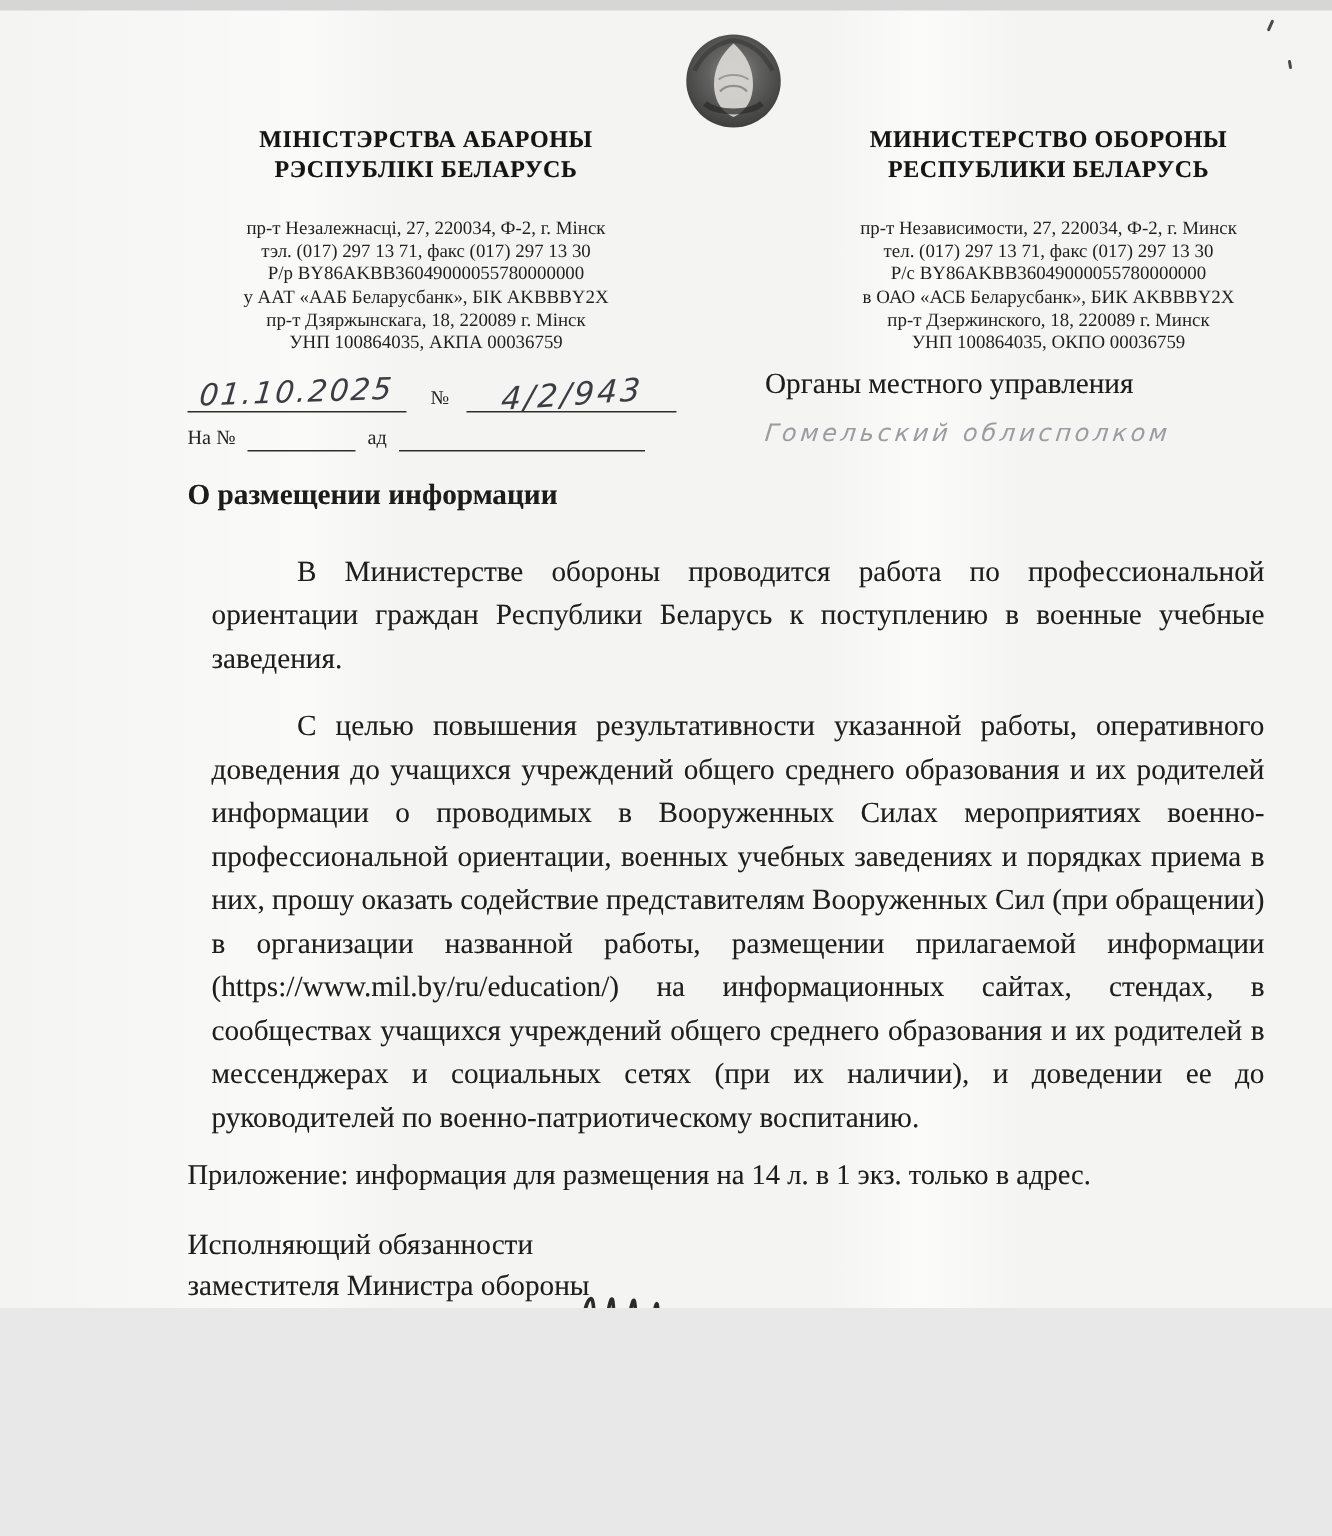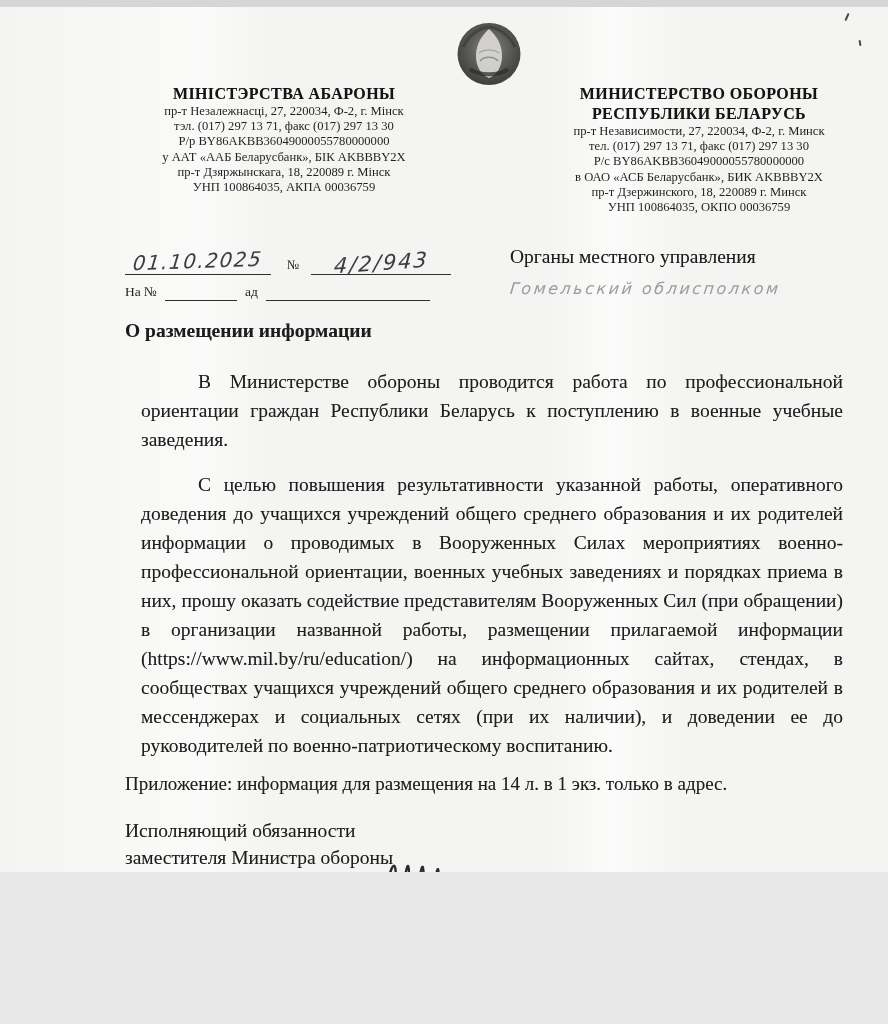--- a/index.html
+++ b/index.html
@@ -18,21 +18,21 @@
   .tick2{left:859px;top:40px;transform:rotate(-10deg);height:6px;}
   .speck{position:absolute;width:3px;height:3px;background:#a0a0a0;border-radius:50%;left:469px;top:951px;}
 
   .emblem{position:absolute;left:455px;top:21px;width:68px;height:66px;}
 
   .lh-col{position:absolute;top:84px;text-align:center;}
   .lh-by{left:98px;width:372px;}
   .lh-ru{left:518px;width:362px;}
   .lh-title{font-weight:bold;font-size:16px;line-height:20px;letter-spacing:.4px;color:#141414;
             text-shadow:0 0 .5px rgba(0,0,0,.35);}
-  .lh-addr{font-size:12.6px;line-height:15.2px;color:#1f1f1f;}
+  .lh-addr{margin-top:21px;font-size:12.6px;line-height:15.2px;color:#1f1f1f;}
 
   .ref-block{position:absolute;top:249px;left:125px;width:380px;font-size:13.5px;}
   .ref-row{display:flex;align-items:flex-end;}
   .ref-row2{margin-top:9px;}
   .uline{border-bottom:1.5px solid #2e2e2e;display:inline-block;text-align:center;}
   .u-date{width:146px;}
   .u-num{width:140px;margin-left:12px;}
   .u-na{width:72px;margin:0 8px;border-bottom-width:1px;}
   .u-ad{width:164px;margin-left:8px;border-bottom-width:1px;}
   .no-sign{margin-left:16px;font-size:13px;padding-bottom:2px;}
@@ -86,20 +86,21 @@
       <path d="M34 8 C42 15 47 24 47 35 C47 47 41 54 34 57 C27 54 21 47 21 35 C21 24 26 15 34 8 Z" fill="#d9d8d4" opacity=".92"></path>
       <path d="M25 40 C29 35 39 35 43 40" stroke="#8f8f8d" stroke-width="1.5" fill="none"></path>
       <path d="M24 32 C29 28 39 28 44 32" stroke="#9a9a98" stroke-width="1.2" fill="none"></path>
       <path d="M15 48 C23 55 45 55 53 48" stroke="#2c2c2b" stroke-width="4" fill="none" opacity=".75"></path>
       <circle cx="34" cy="12" r="1.6" fill="#cfcfcc"></circle>
     </svg>
   </div>
 
   <div class="lh-col lh-by">
     <div class="lh-title">МІНІСТЭРСТВА АБАРОНЫ</div>
+    <div class="lh-title">РЭСПУБЛІКІ БЕЛАРУСЬ</div>
     <div class="lh-addr">
       <div>пр-т Незалежнасці, 27, 220034, Ф-2, г. Мінск</div>
       <div>тэл. (017) 297 13 71, факс (017) 297 13 30</div>
       <div>Р/р BY86AKBB36049000055780000000</div>
       <div>у ААТ «ААБ Беларусбанк», БІК AKBBBY2X</div>
       <div>пр-т Дзяржынскага, 18, 220089 г. Мінск</div>
       <div>УНП 100864035, АКПА 00036759</div>
     </div>
   </div>
 

